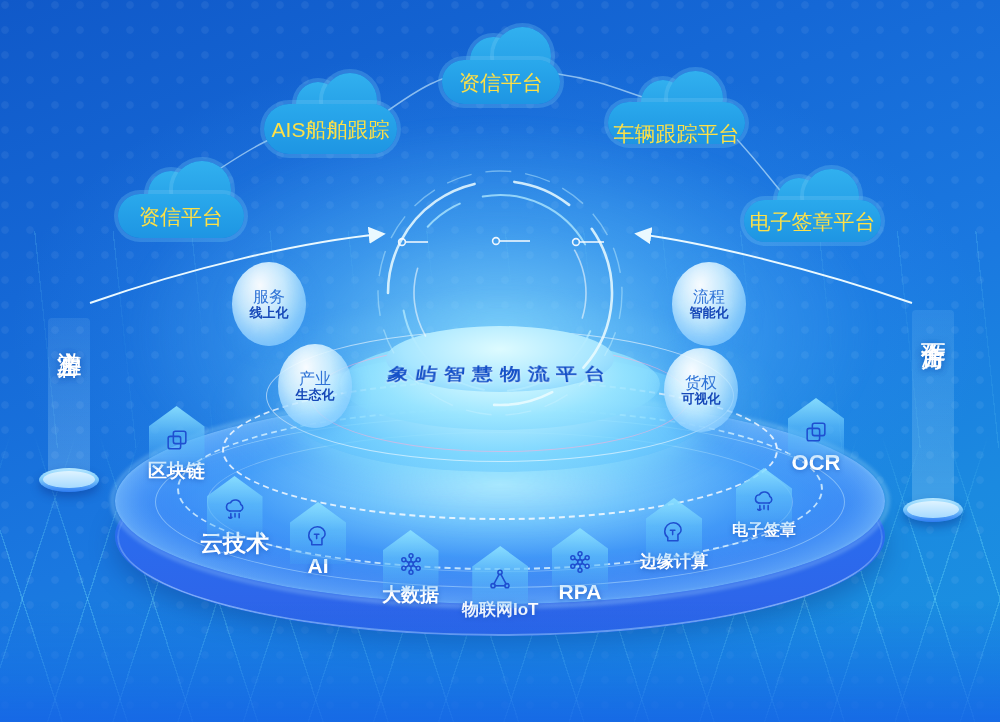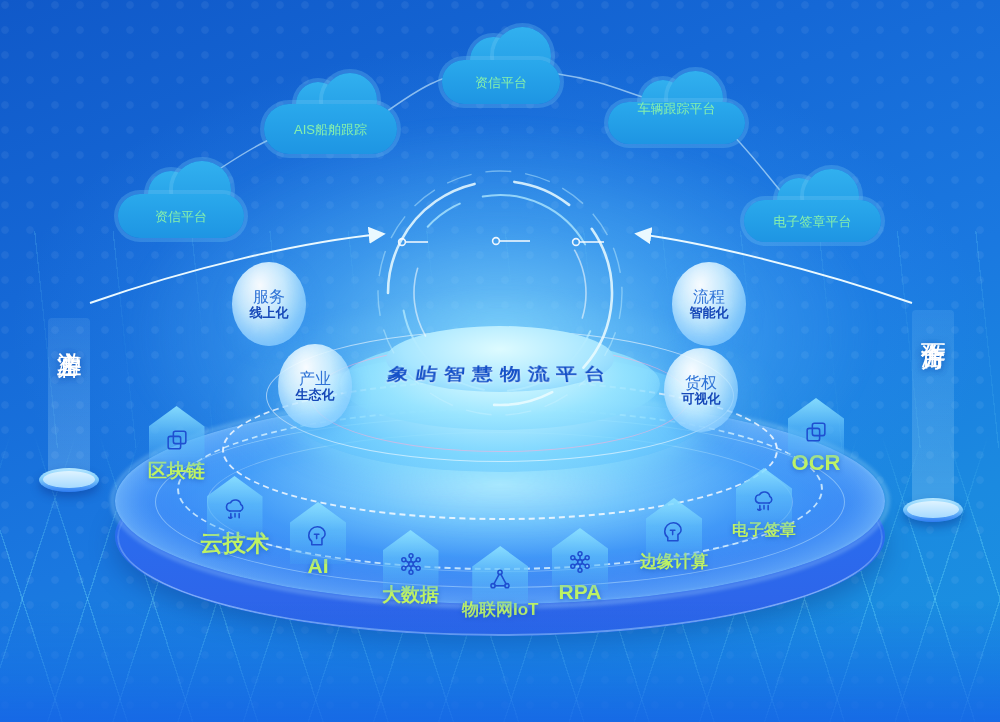--- a/index.html
+++ b/index.html
@@ -119,21 +119,21 @@
   
   .subtitle{
     position:absolute; left:50%; top:360px; transform:translateX(-50%) perspective(360px) rotateX(36deg);
     font-size:21px; font-weight:bold; letter-spacing:7px; color:#1450c8; white-space:nowrap;
     text-shadow:0 1px 2px rgba(255,255,255,.85);
   }
 
   
   .cloud{ position:absolute; }
   .cloud .lbl{
-    position:relative; z-index:3; display:block; color:#86efac; font-size:13px;
+    position:relative; z-index:3; display:block; color:#fde047; font-size:21px;
     white-space:nowrap; padding:0 16px; line-height:1;
   }
   .cloud-body{
     position:absolute; left:0; bottom:0; width:100%; height:100%;
     border-radius:26px;
     background:linear-gradient(to bottom,#2aa9ec,#1e95e3);
     box-shadow:0 0 0 4px rgba(120,200,245,.28);
   }
   .cloud-puff{ position:absolute; border-radius:50%;
     background:linear-gradient(to bottom,#31b0ef,#2199e4);
@@ -174,21 +174,21 @@
   
   .tech{ position:absolute; text-align:center; }
   .tech .shield{
     position:relative; width:56px; height:62px; margin:0 auto;
     background:linear-gradient(to bottom, rgba(140,225,255,.92) 0%, rgba(95,190,250,.70) 45%, rgba(70,165,245,.22) 100%);
     clip-path:polygon(50% 0%, 100% 33%, 100% 100%, 0% 100%, 0% 33%);
     display:flex; align-items:center; justify-content:center;
   }
   .tech .shield svg{ margin-top:6px; }
   .tech .tlabel{
-    margin-top:-10px; color:#bef264; font-weight:bold; white-space:nowrap;
+    margin-top:-10px; color:#ffffff; font-weight:bold; white-space:nowrap;
     text-shadow:0 1px 5px rgba(15,70,170,.55);
   }
 
   
   .arrows{ position:absolute; inset:0; pointer-events:none; }
   .conn{ position:absolute; inset:0; pointer-events:none; }
 </style>
 </head>
 <body>
 
@@ -272,21 +272,21 @@
         <div class="cloud-puff" style="width: 54.6px; height: 54.6px; left: 58.52px; top: -31.08px;"></div>
         <div class="cloud-body"></div>
         <span class="lbl">AIS船舶跟踪</span>
       </div>
       <div class="cloud" style="left: 442px; top: 60px; width: 118px; height: 44px; display: flex; align-items: center; justify-content: center;">
         <div class="cloud-puff" style="width: 46.2px; height: 46.2px; left: 28.32px; top: -22.88px;"></div>
         <div class="cloud-puff" style="width: 57.2px; height: 57.2px; left: 51.92px; top: -32.56px;"></div>
         <div class="cloud-body"></div>
         <span class="lbl">资信平台</span>
       </div>
-      <div class="cloud" style="left: 608px; top: 102px; width: 137px; height: 42px; display: flex; align-items: flex-start; justify-content: center;">
+      <div class="cloud" style="left: 608px; top: 102px; width: 137px; height: 42px; display: flex; align-items: flex-end; justify-content: center;">
         <div class="cloud-puff" style="width: 44.1px; height: 44.1px; left: 32.88px; top: -21.84px;"></div>
         <div class="cloud-puff" style="width: 54.6px; height: 54.6px; left: 60.28px; top: -31.08px;"></div>
         <div class="cloud-body"></div>
         <span class="lbl">车辆跟踪平台</span>
       </div>
       <div class="cloud" style="left: 744px; top: 200px; width: 137px; height: 42px; display: flex; align-items: center; justify-content: center;">
         <div class="cloud-puff" style="width: 44.1px; height: 44.1px; left: 32.88px; top: -21.84px;"></div>
         <div class="cloud-puff" style="width: 54.6px; height: 54.6px; left: 60.28px; top: -31.08px;"></div>
         <div class="cloud-body"></div>
         <span class="lbl">电子签章平台</span>

